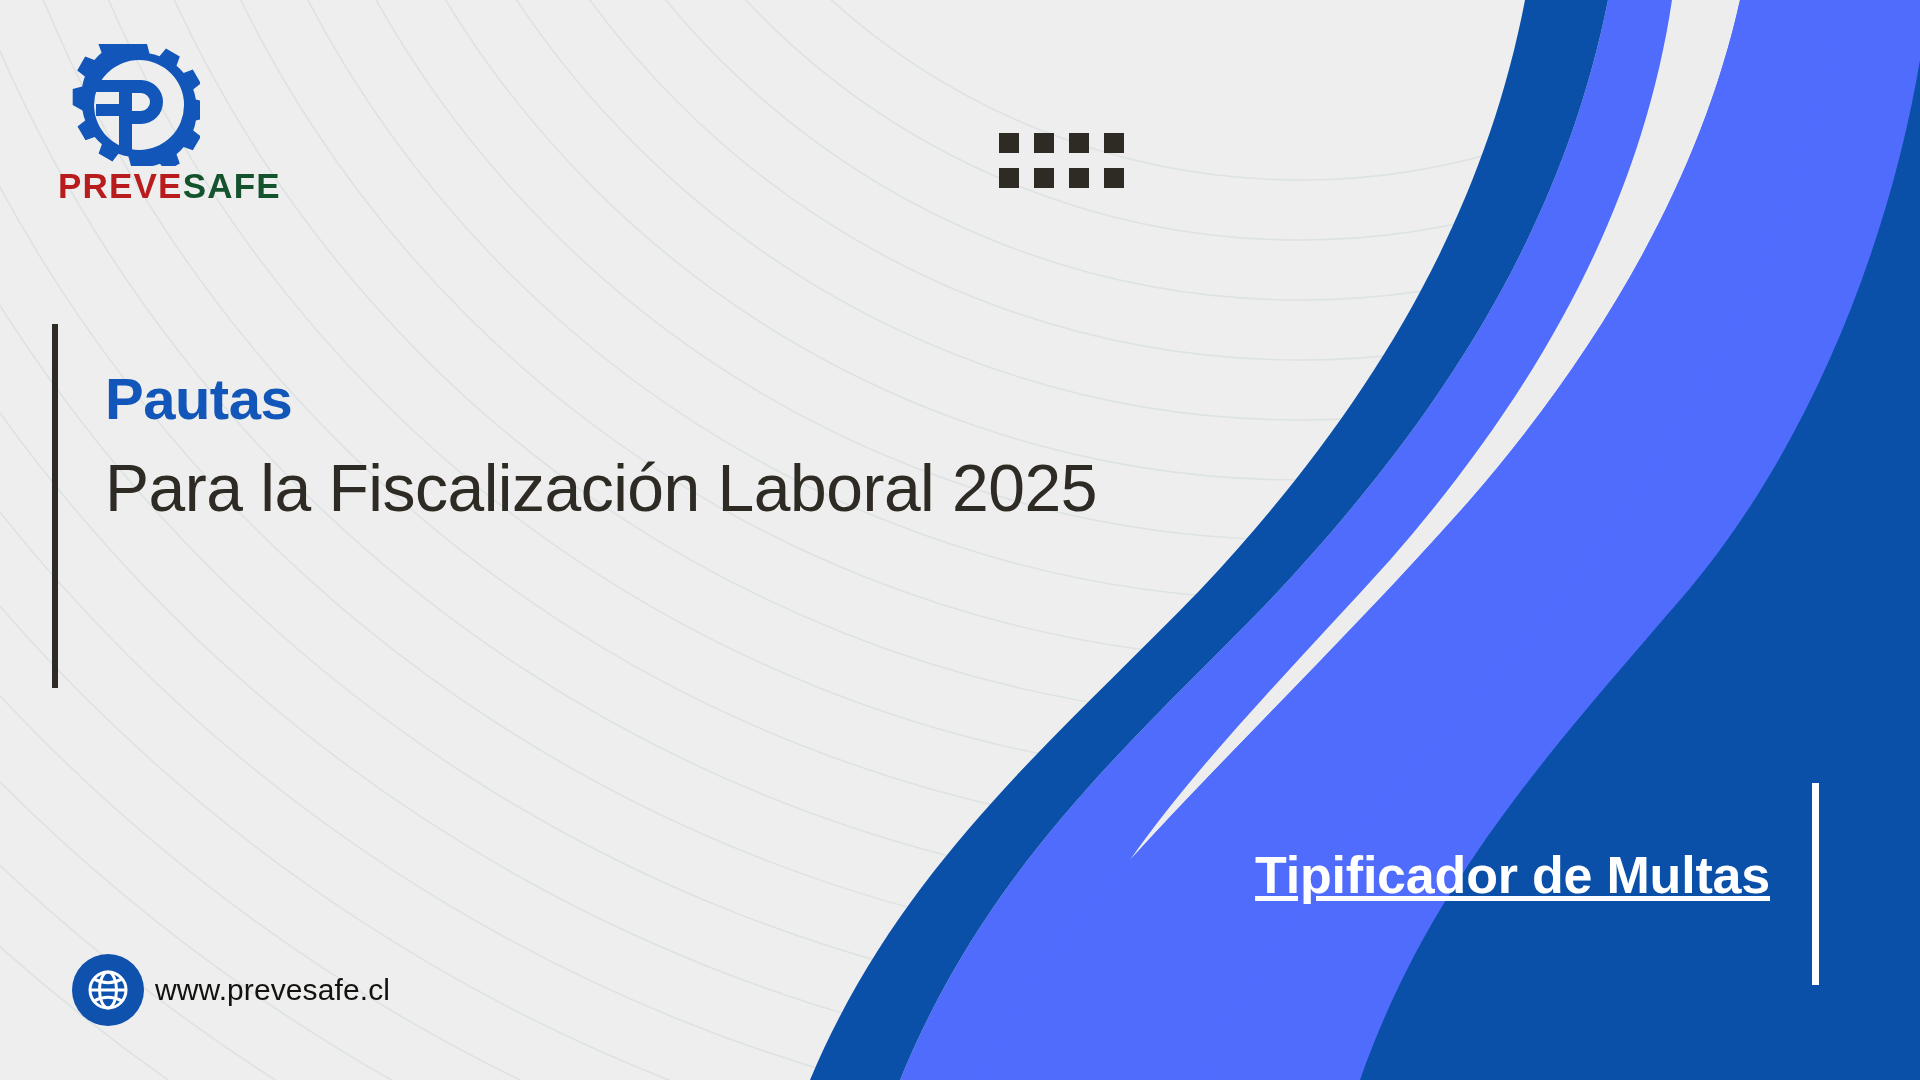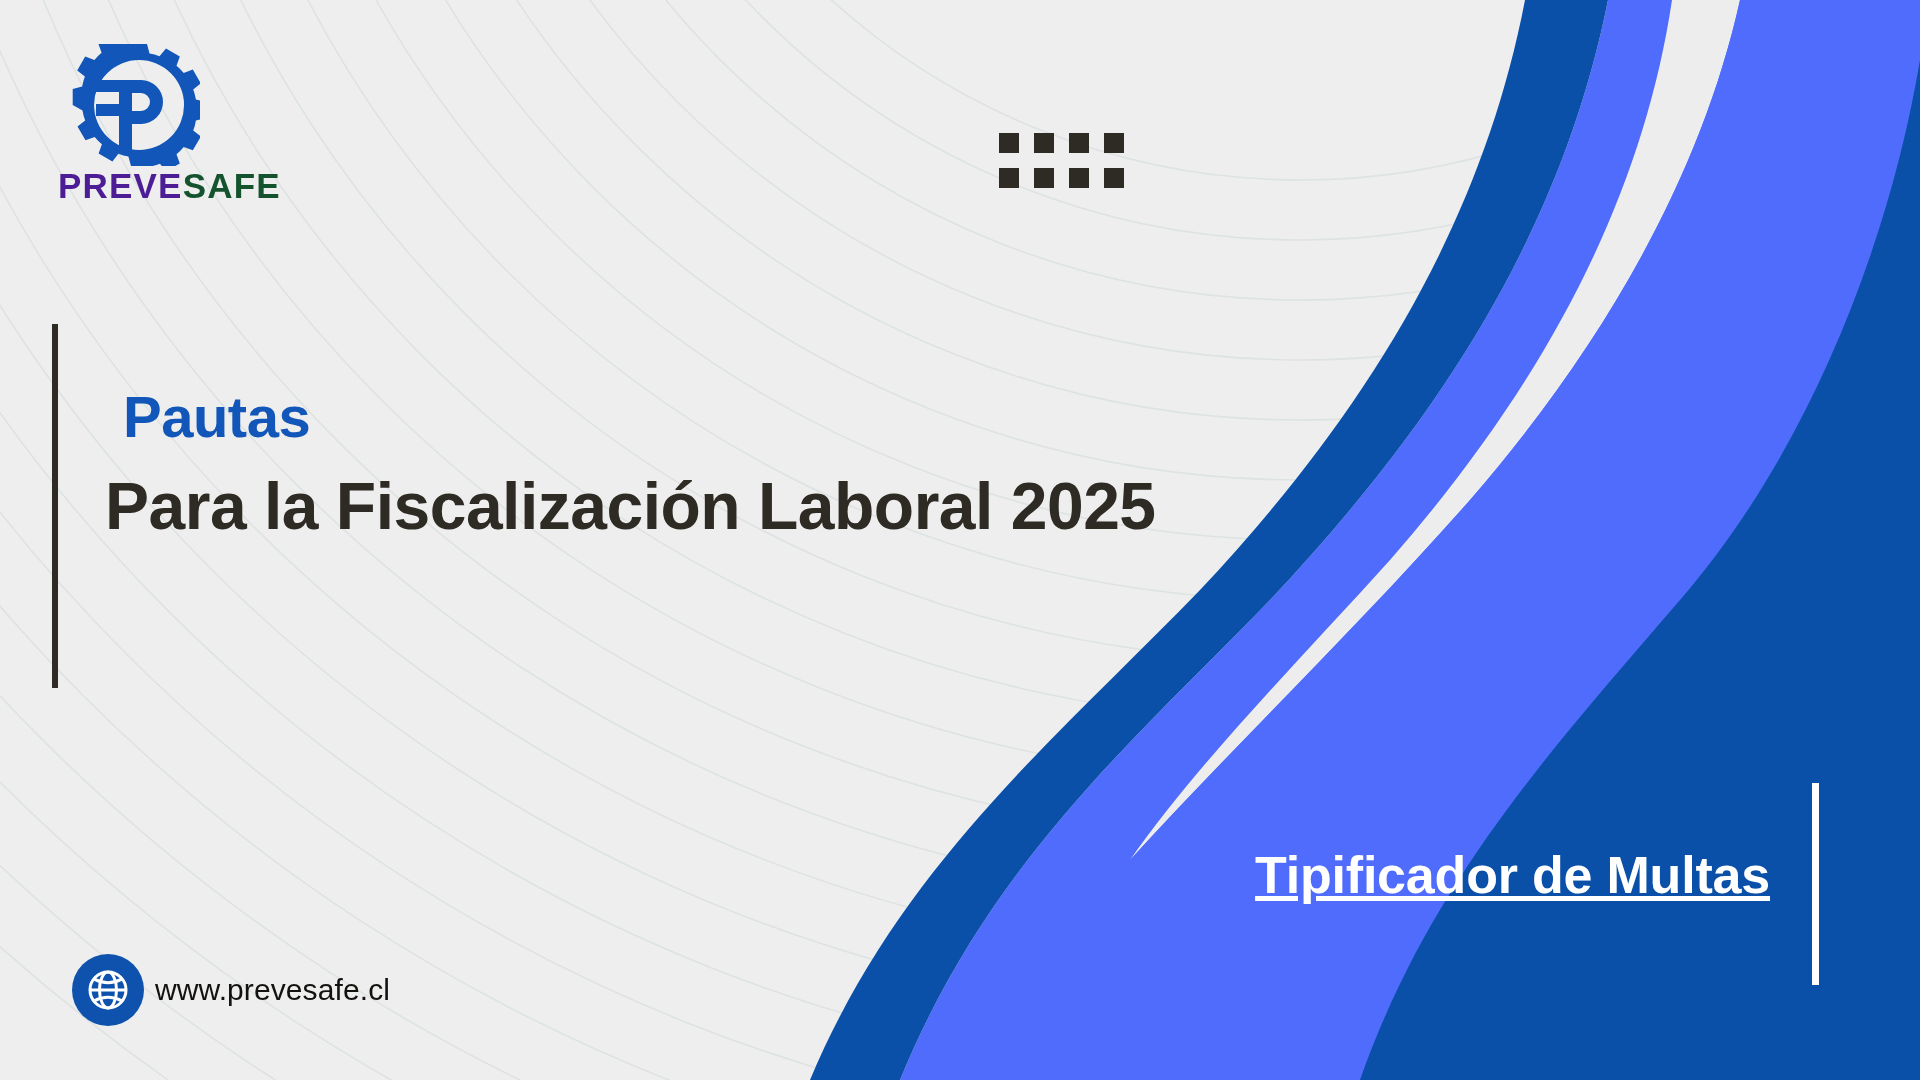--- a/index.html
+++ b/index.html
@@ -53,21 +53,21 @@
     margin-left: 14px;
   }
   .logo-wordmark {
     margin-top: 2px;
     font-size: 35px;
     font-weight: bold;
     letter-spacing: 1.2px;
     line-height: 1;
     white-space: nowrap;
   }
-  .logo-word-a { color: #4c1d95; }
+  .logo-word-a { color: #b91c1c; }
   .logo-word-b { color: #14532d; }
 
   
   .dots-grid {
     position: absolute;
     left: 999px;
     top: 133px;
     z-index: 5;
     display: grid;
     grid-template-columns: repeat(4, 20px);
@@ -96,26 +96,26 @@
     left: 105px;
     top: 370px;
     z-index: 5;
   }
   .eyebrow {
     font-size: 58px;
     font-weight: bold;
     color: #1156b8;
     line-height: 1.0;
     letter-spacing: -0.5px;
-    margin: 18px;
+    margin: 0;
   }
   .headline {
     margin: 26px 0 0 0;
     font-size: 66px;
-    font-weight: bold;
+    font-weight: normal;
     color: #2e2b24;
     line-height: 1.05;
     letter-spacing: -0.5px;
     white-space: nowrap;
   }
 
   
   .subject-label {
     position: absolute;
     right: 150px;

